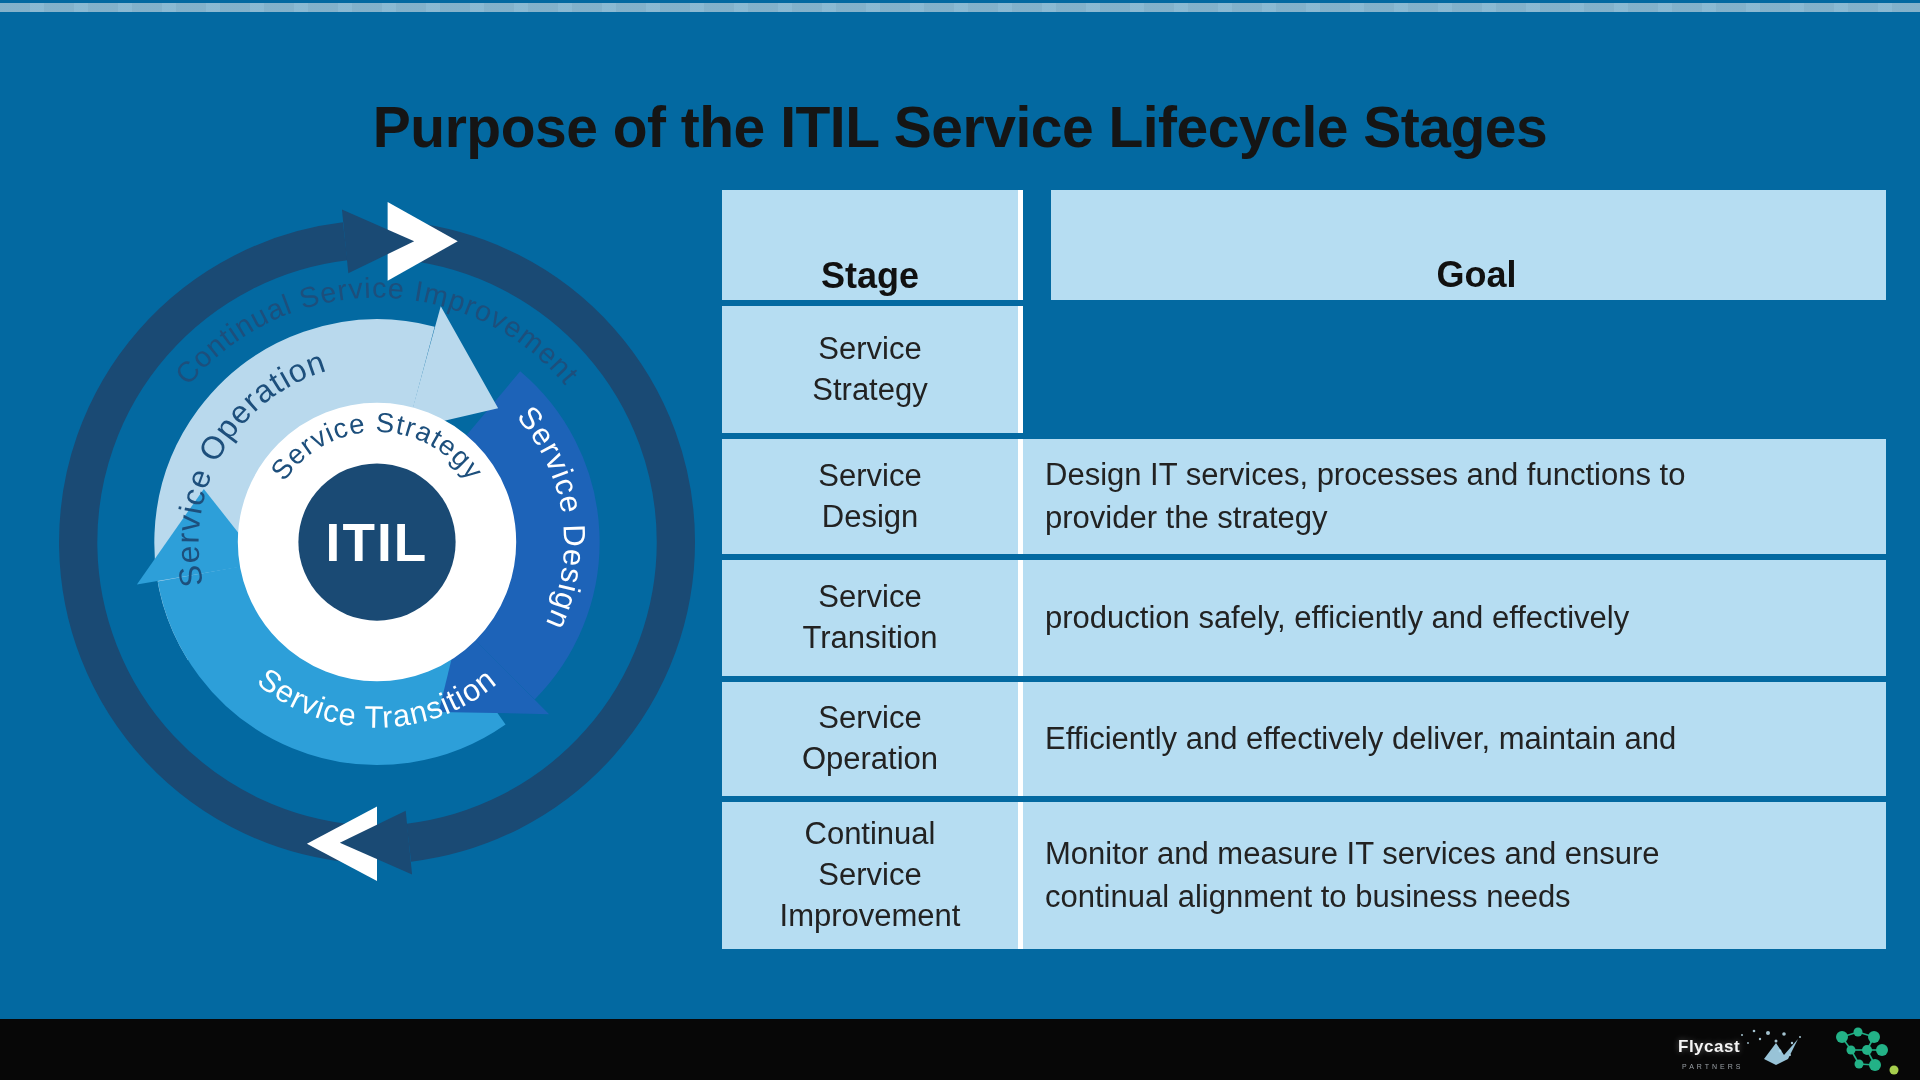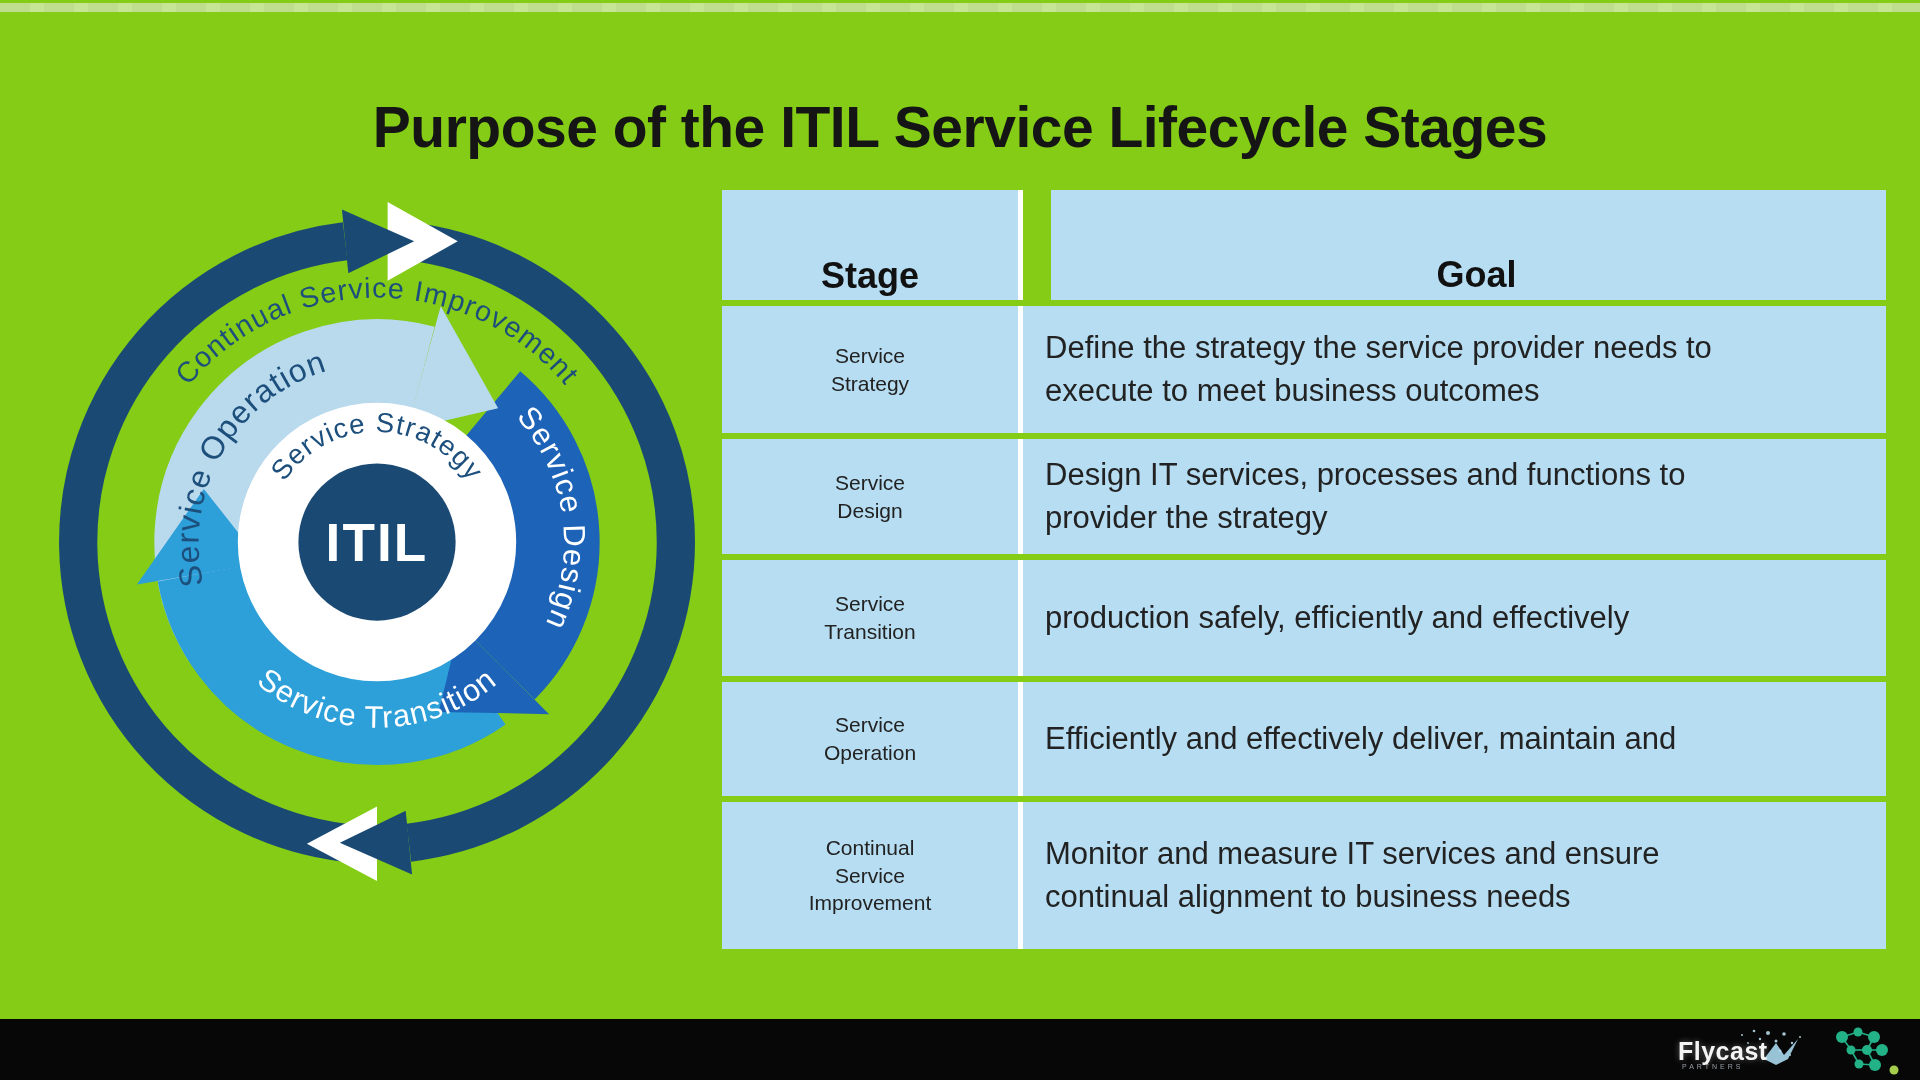--- a/index.html
+++ b/index.html
@@ -1,44 +1,44 @@
 <!DOCTYPE html>
 <html><head>
 <meta charset="utf-8">
 <style>
   html,body{margin:0;padding:0;background:#ffffff;}
-  .slide{position:relative;width:1920px;height:1080px;background:#84cc16;overflow:hidden;
+  .slide{position:relative;width:1920px;height:1080px;background:#0369a1;overflow:hidden;
          font-family:"Liberation Sans",sans-serif;}
   .film-strip{position:absolute;top:3px;left:0;width:100%;height:9px;
       background:repeating-linear-gradient(90deg,#ededed 0 30px,#fbfbfb 30px 44px);opacity:.55;}
   .page-title{position:absolute;top:56px;left:0;width:100%;text-align:center;
       font-size:57px;font-weight:700;color:#151515;letter-spacing:-.5px;}
   .lifecycle-svg{position:absolute;left:37px;top:202px;width:680px;height:680px;}
 
   
   .stage-table{position:absolute;left:722px;top:190px;width:1164px;}
   .trow{display:flex;margin-bottom:6px;}
   .cell{background:#b6ddf2;color:#222;}
   .gapcol{width:5px;background:#ffffff;}
   .stage-col{width:296px;display:flex;flex-direction:column;justify-content:center;
-      align-items:center;text-align:center;font-size:21px;line-height:1.32;}
+      align-items:center;text-align:center;font-size:31px;line-height:1.32;}
   .goal-col{flex:1;display:flex;flex-direction:column;justify-content:center;
       padding-left:22px;font-size:31px;line-height:1.38;}
   .goal-col .line{display:block;white-space:nowrap;}
   .stage-col .line{display:block;}
   .hrow .cell{font-weight:700;font-size:36px;color:#111;justify-content:flex-end;
       align-items:center;text-align:center;padding-left:0;}
   .h-height{height:110px;}
   .r1{height:127px;} .r2{height:115px;} .r3{height:116px;} .r4{height:114px;} .r5{height:147px;}
 
   
   .footer-bar{position:absolute;left:0;top:1019px;width:100%;height:61px;background:#070707;}
   .flycast{position:absolute;right:98px;top:6px;width:150px;height:50px;}
   .flycast .word{position:absolute;left:6px;top:12px;color:#f4f4f4;font-weight:700;
-      font-size:25px;letter-spacing:.5px;text-shadow:0 0 6px rgba(255,255,255,.35);}
+      font-size:17px;letter-spacing:.5px;text-shadow:0 0 6px rgba(255,255,255,.35);}
   .flycast .sub{position:absolute;left:10px;top:38px;color:#9aa0a6;font-size:7px;letter-spacing:3px;}
   .flycast svg{position:absolute;left:0;top:0;}
   .molecule{position:absolute;right:18px;top:4px;width:74px;height:54px;}
 </style>
 </head>
 <body>
 
 <div class="slide">
 
   <div class="film-strip"></div>
@@ -93,24 +93,20 @@
         <span class="line">Goal</span>
       </div>
     </div>
 
     <div class="trow">
       <div class="cell stage-col r1">
         <span class="line">Service</span>
         <span class="line">Strategy</span>
       </div>
       <div class="gapcol"></div>
-      <div class="cell goal-col r1">
-        <span class="line">Define the strategy the service provider needs to</span>
-        <span class="line">execute to meet business outcomes</span>
-      </div>
     </div>
 
     <div class="trow">
       <div class="cell stage-col r2">
         <span class="line">Service</span>
         <span class="line">Design</span>
       </div>
       <div class="gapcol"></div>
       <div class="cell goal-col r2">
         <span class="line">Design IT services, processes and functions to</span>

